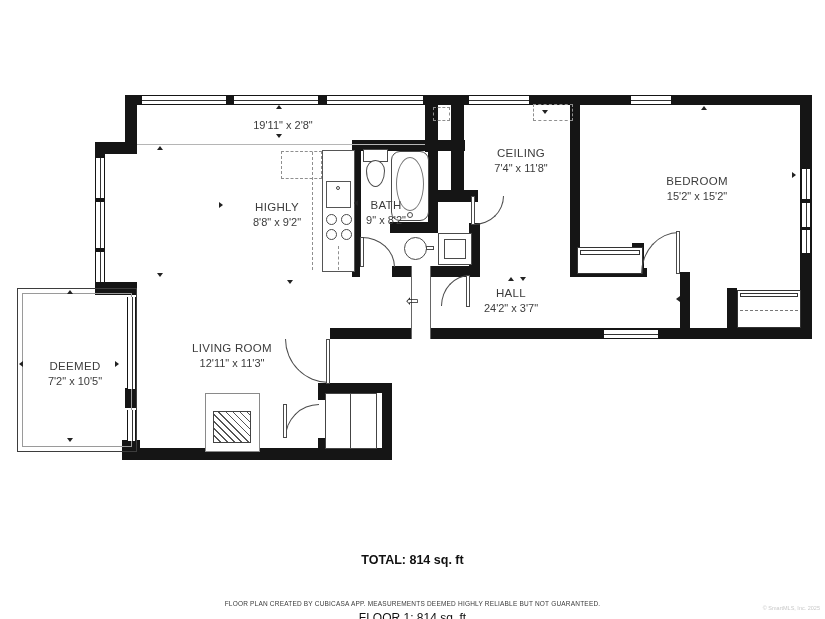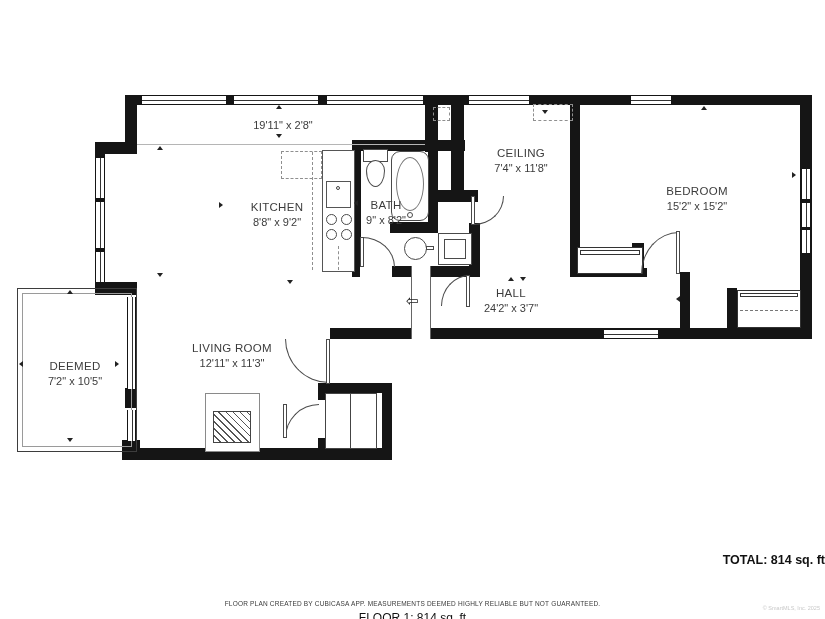--- a/index.html
+++ b/index.html
@@ -35,21 +35,21 @@
   .tk{position:absolute;width:0;height:0;border:3px solid transparent;}
   .tk.up{border-bottom:4.5px solid #222;border-top:none;}
   .tk.down{border-top:4.5px solid #222;border-bottom:none;}
   .tk.left{border-right:4.5px solid #222;border-left:none;}
   .tk.right{border-left:4.5px solid #222;border-right:none;}
   
   .passage{position:absolute;background:#fff;border-left:1px solid #666;border-right:1px solid #666;box-sizing:border-box;}
   .entry-arrow{position:absolute;font-size:15px;color:#222;line-height:15px;}
   
   .footer-line{position:absolute;left:0;width:825px;text-align:center;color:#111;}
-  .f-total{font-size:12.5px;font-weight:bold;text-align:right;}
+  .f-total{font-size:12.5px;font-weight:bold;}
   .f-reg{font-size:12px;}
   .f-small{font-size:6.5px;color:#3a3a3a;letter-spacing:.2px;}
   .watermark{position:absolute;font-size:5.5px;color:#c9c9c9;}
 </style>
 </head>
 <body>
 
 <div id="stage">
 
   <div class="wall" style="left:125px;top:95px;width:687px;height:10px;"></div>
@@ -181,32 +181,32 @@
   <div class="tk up" style="left:701px;top:106px;"></div>
   <div class="tk right" style="left:792px;top:172px;"></div>
   <div class="tk down" style="left:542px;top:110px;"></div>
   <div class="tk down" style="left:287px;top:280px;"></div>
   <div class="tk left" style="left:676px;top:296px;"></div>
 
   <div class="room-label" style="left:283px;top:125px;">
     <div class="room-dims">19'11" x 2'8"</div>
   </div>
   <div class="room-label" style="left:277px;top:214px;">
-    <div class="room-name">KITCHEN</div>
+    <div class="room-name">HIGHLY</div>
     <div class="room-dims">8'8" x 9'2"</div>
   </div>
   <div class="room-label" style="left:386px;top:212px;">
     <div class="room-name">BATH</div>
     <div class="room-dims">9" x 8'2"</div>
   </div>
   <div class="room-label" style="left:521px;top:160px;">
     <div class="room-name">CEILING</div>
     <div class="room-dims">7'4" x 11'8"</div>
   </div>
-  <div class="room-label" style="left:697px;top:198px;">
+  <div class="room-label" style="left:697px;top:188px;">
     <div class="room-name">BEDROOM</div>
     <div class="room-dims">15'2" x 15'2"</div>
   </div>
   <div class="room-label" style="left:511px;top:300px;">
     <div class="room-name">HALL</div>
     <div class="room-dims">24'2" x 3'7"</div>
   </div>
   <div class="room-label" style="left:232px;top:355px;">
     <div class="room-name">LIVING ROOM</div>
     <div class="room-dims">12'11" x 11'3"</div>

